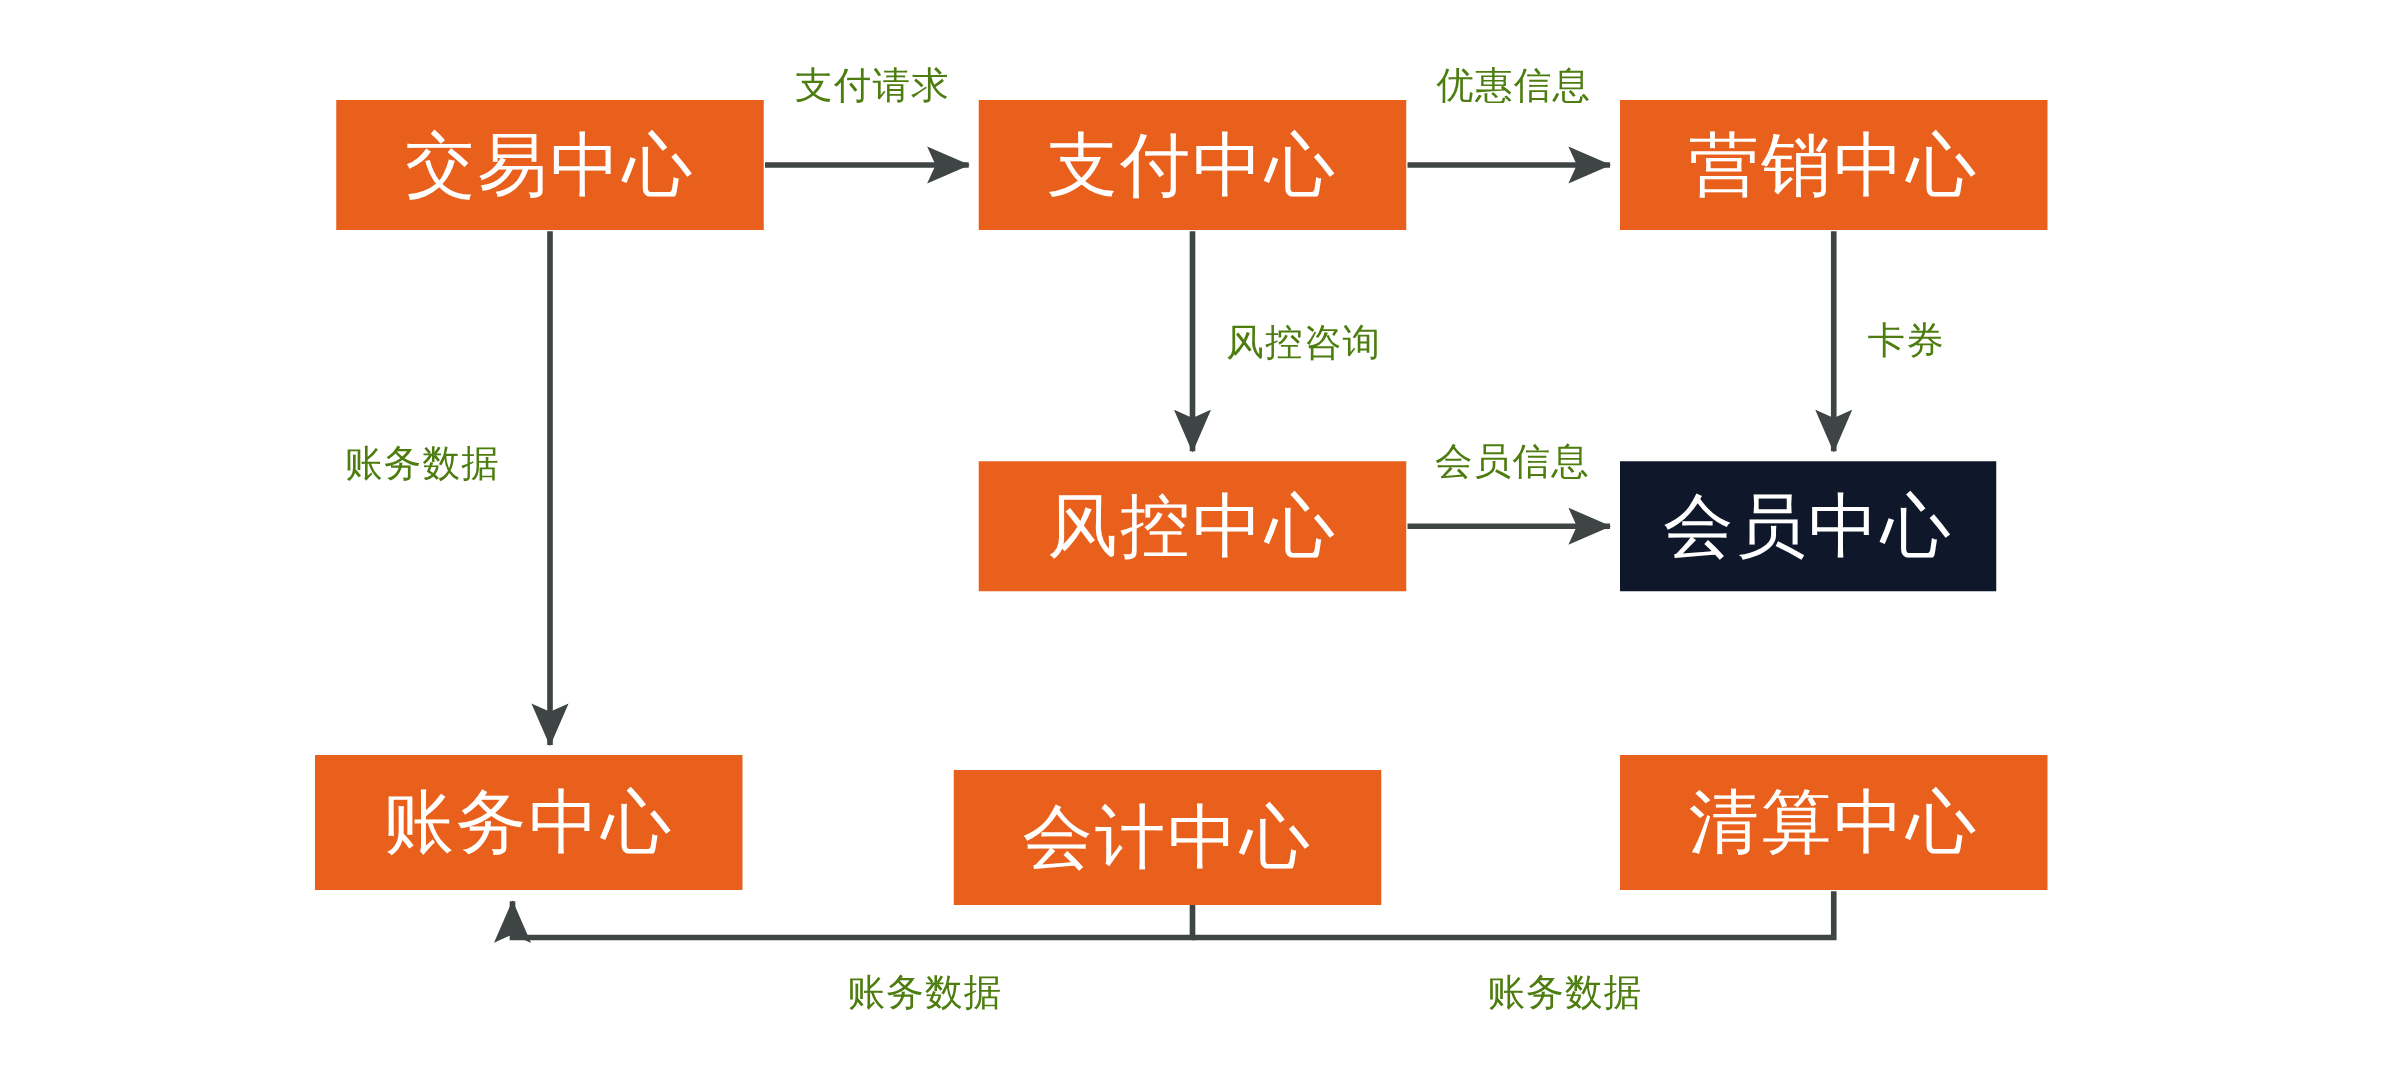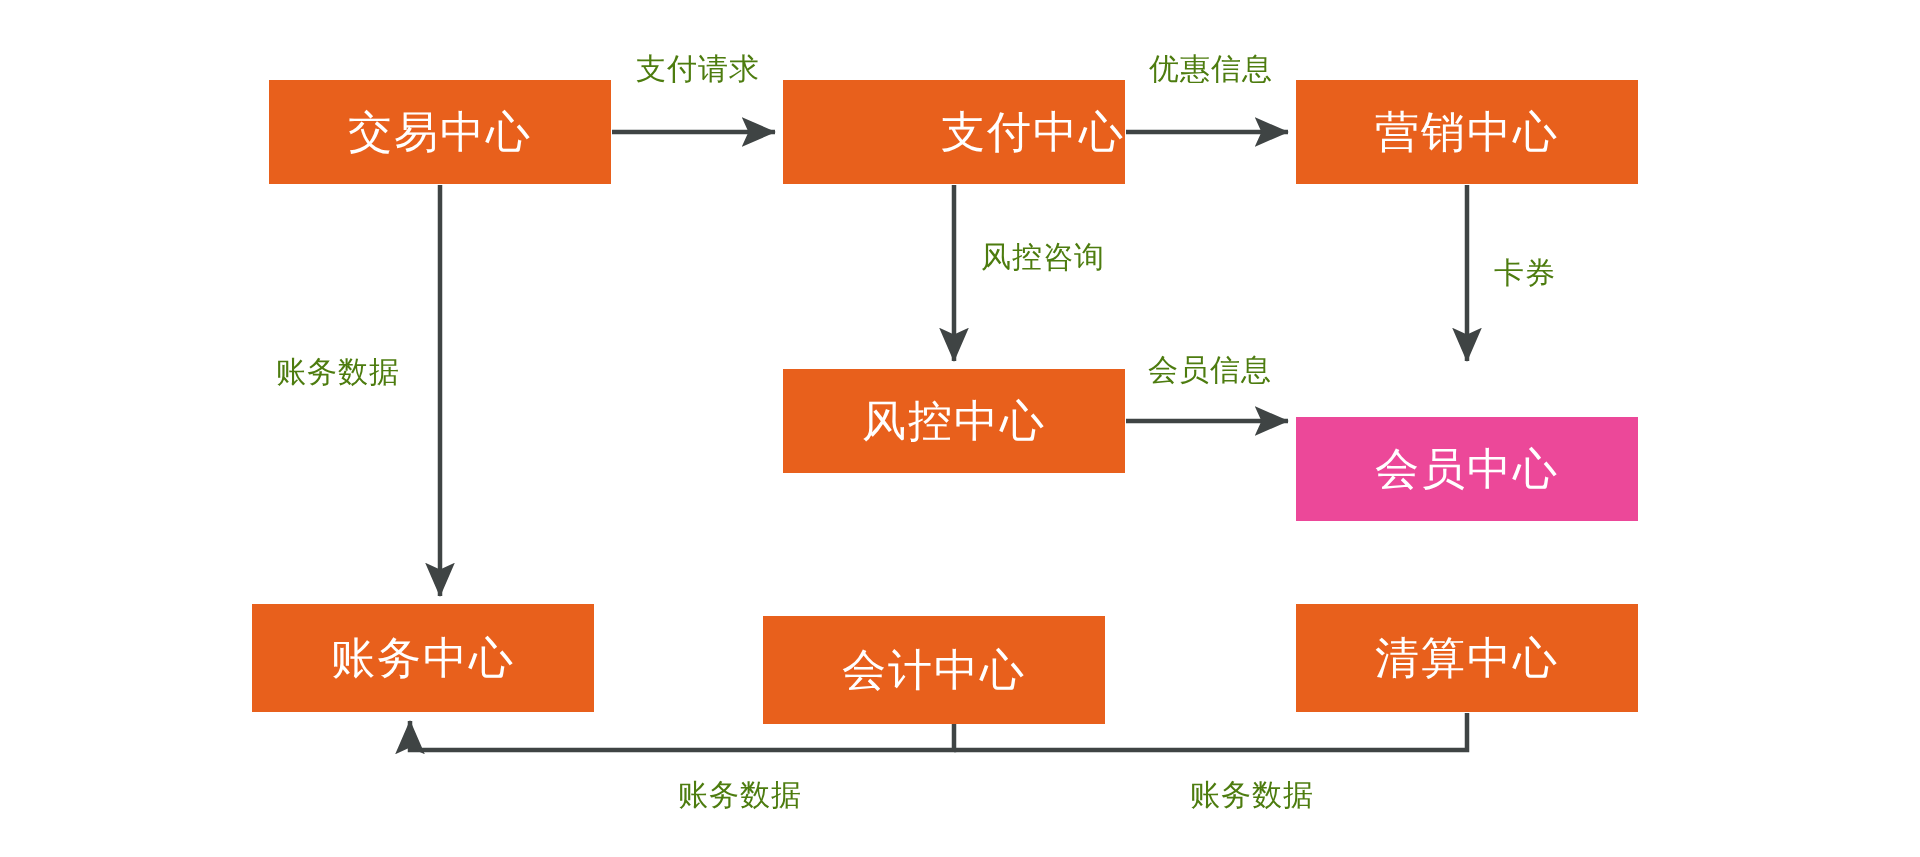--- a/index.html
+++ b/index.html
@@ -18,21 +18,21 @@
     background: #ffffff;
     overflow: hidden;
   }
   .node {
     position: absolute;
     display: flex;
     align-items: center;
     justify-content: center;
     box-sizing: border-box;
     color: #ffffff;
-    font-size: 44px;
+    font-size: 56px;
     font-weight: 400;
     letter-spacing: 2px;
     line-height: 1;
     user-select: none;
   }
   .edge-label {
     position: absolute;
     color: #4d7c0f;
     font-size: 30px;
     font-weight: 500;
@@ -95,53 +95,53 @@
 
     <g>
       <path d="M 1467 713 L 1467 750 L 954 750" fill="none" stroke="#3F4444" stroke-width="4.5"></path>
     </g>
   </svg>
 
   <div class="node" style="left:269px; top:80px; width:342px; height:104px; background:#E8601C;">
     <span>交易中心</span>
   </div>
 
-  <div class="node" style="left:783px; top:80px; width:342px; height:104px; background:#E8601C;justify-content:flex-end;">
+  <div class="node" style="left:783px; top:80px; width:342px; height:104px; background:#E8601C;">
     <span>支付中心</span>
   </div>
 
   <div class="node" style="left:1296px; top:80px; width:342px; height:104px; background:#E8601C;align-items:center;">
     <span>营销中心</span>
   </div>
 
   <div class="node" style="left:783px; top:369px; width:342px; height:104px; background:#E8601C;align-items:center;">
     <span>风控中心</span>
   </div>
 
-  <div class="node" style="left:1296px; top:369px; width:342px; height:104px; background:#ec4899;margin-top:48px;">
+  <div class="node" style="left:1296px; top:369px; width:301px; height:104px; background:#0f172a;">
     <span>会员中心</span>
   </div>
 
   <div class="node" style="left:252px; top:604px; width:342px; height:108px; background:#E8601C;">
     <span>账务中心</span>
   </div>
 
   <div class="node" style="left:763px; top:604px; width:342px; height:108px; background:#E8601C;margin-top:12px;">
     <span>会计中心</span>
   </div>
 
   <div class="node" style="left:1296px; top:604px; width:342px; height:108px; background:#E8601C;">
     <span>清算中心</span>
   </div>
 
   <div class="edge-label center" style="left:698px; top:54px;">支付请求</div>
 
   <div class="edge-label center" style="left:1211px; top:54px;">优惠信息</div>
 
-  <div class="edge-label" style="left:981px; top:242px;">风控咨询</div>
+  <div class="edge-label" style="left:981px; top:260px;">风控咨询</div>
 
   <div class="edge-label" style="left:1494px; top:258px;text-align:center;">卡券</div>
 
   <div class="edge-label center" style="left:1210px; top:355px;">会员信息</div>
 
   <div class="edge-label" style="left:276px; top:357px;">账务数据</div>
 
   <div class="edge-label center" style="left:740px; top:780px;">账务数据</div>
 
   <div class="edge-label center" style="left:1252px; top:780px;">账务数据</div>

